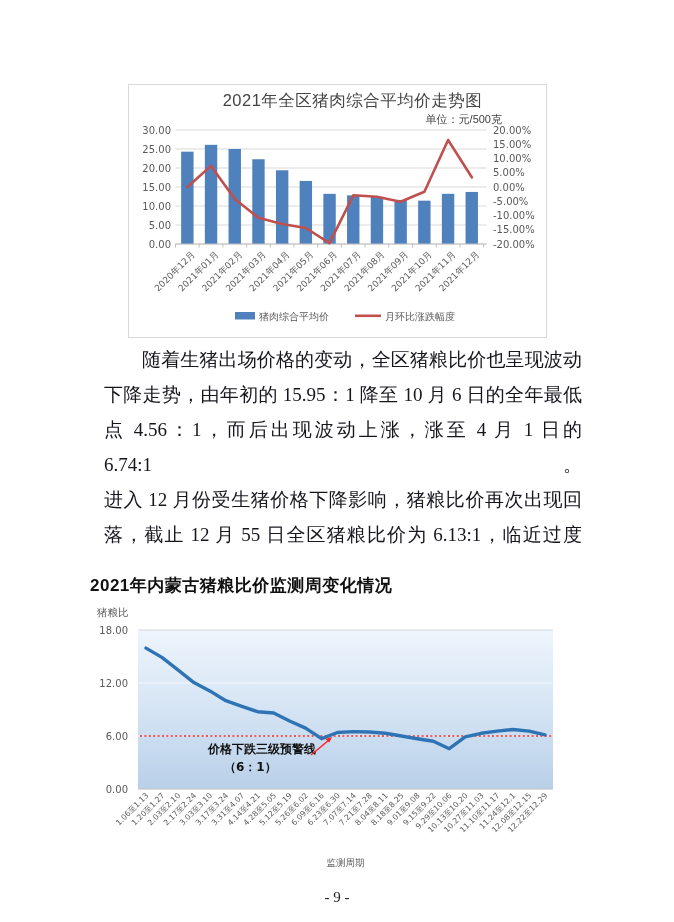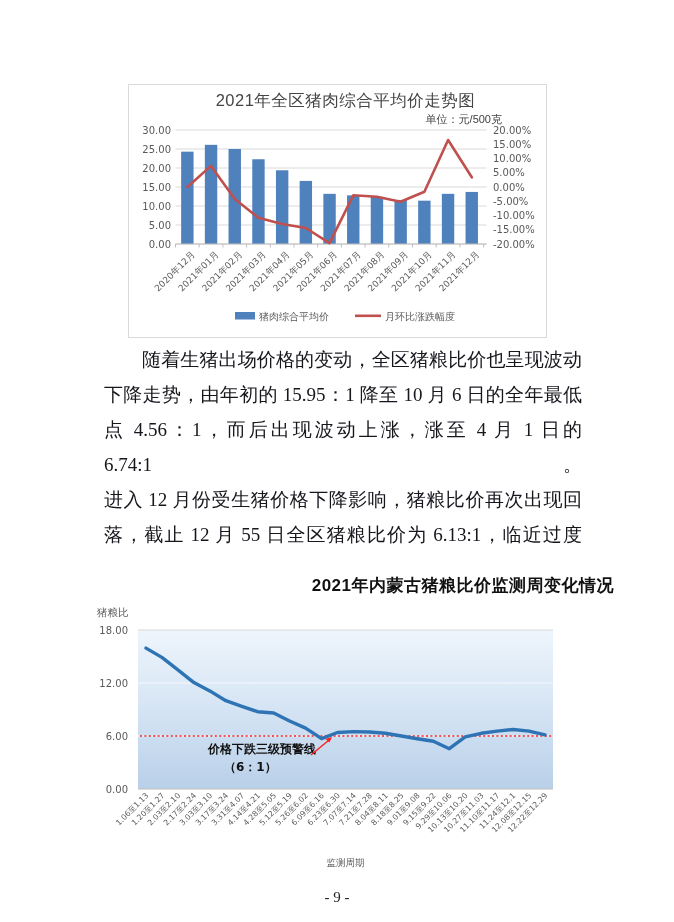--- a/index.html
+++ b/index.html
@@ -1,31 +1,31 @@
 <!DOCTYPE html>
 <html><head>
 <meta charset="utf-8">
 <style>
   html,body{margin:0;padding:0;background:#fff;}
   .page{position:relative;width:674px;height:922px;background:#fff;overflow:hidden;
         font-family:"Liberation Sans","DejaVu Sans",sans-serif;}
   .page svg text{font-family:"DejaVu Sans","Liberation Sans",sans-serif;}
   .chartbox{position:absolute;left:128px;top:84px;width:419px;height:254px;
         border:1px solid #D9D9D9;background:#fff;box-sizing:border-box;}
-  .c1-title{position:absolute;top:5px;left:8px;width:100%;text-align:center;
+  .c1-title{position:absolute;top:5px;left:15px;width:100%;text-align:center;
         font-size:16.5px;color:#454545;letter-spacing:.5px;}
   .c1-unit{position:absolute;top:27px;right:44px;font-size:11px;color:#3f3f3f;}
   #svg1{position:absolute;left:0;top:36px;}
   .para{position:absolute;left:104px;top:342px;width:478px;
         font-family:"Liberation Serif","DejaVu Serif",serif;
         font-size:19px;color:#16161d;line-height:35px;}
   .para .jline{text-align:justify;text-align-last:justify;}
   .para .first{text-indent:2em;}
   .para .last{text-align-last:left;}
-  .c2-title{position:absolute;left:90px;top:574px;width:524px;text-align:right;
+  .c2-title{position:absolute;left:90px;top:574px;width:524px;text-align:left;
         font-weight:bold;font-size:17px;color:#111;letter-spacing:.5px;}
   #svg2{position:absolute;left:0;top:598px;}
   .pagenum{position:absolute;left:0;top:889px;width:100%;text-align:center;
         font-family:"Liberation Serif","DejaVu Serif",serif;font-size:15px;color:#222;}
 </style>
 </head>
 <body>
 
 <div class="page">
 

